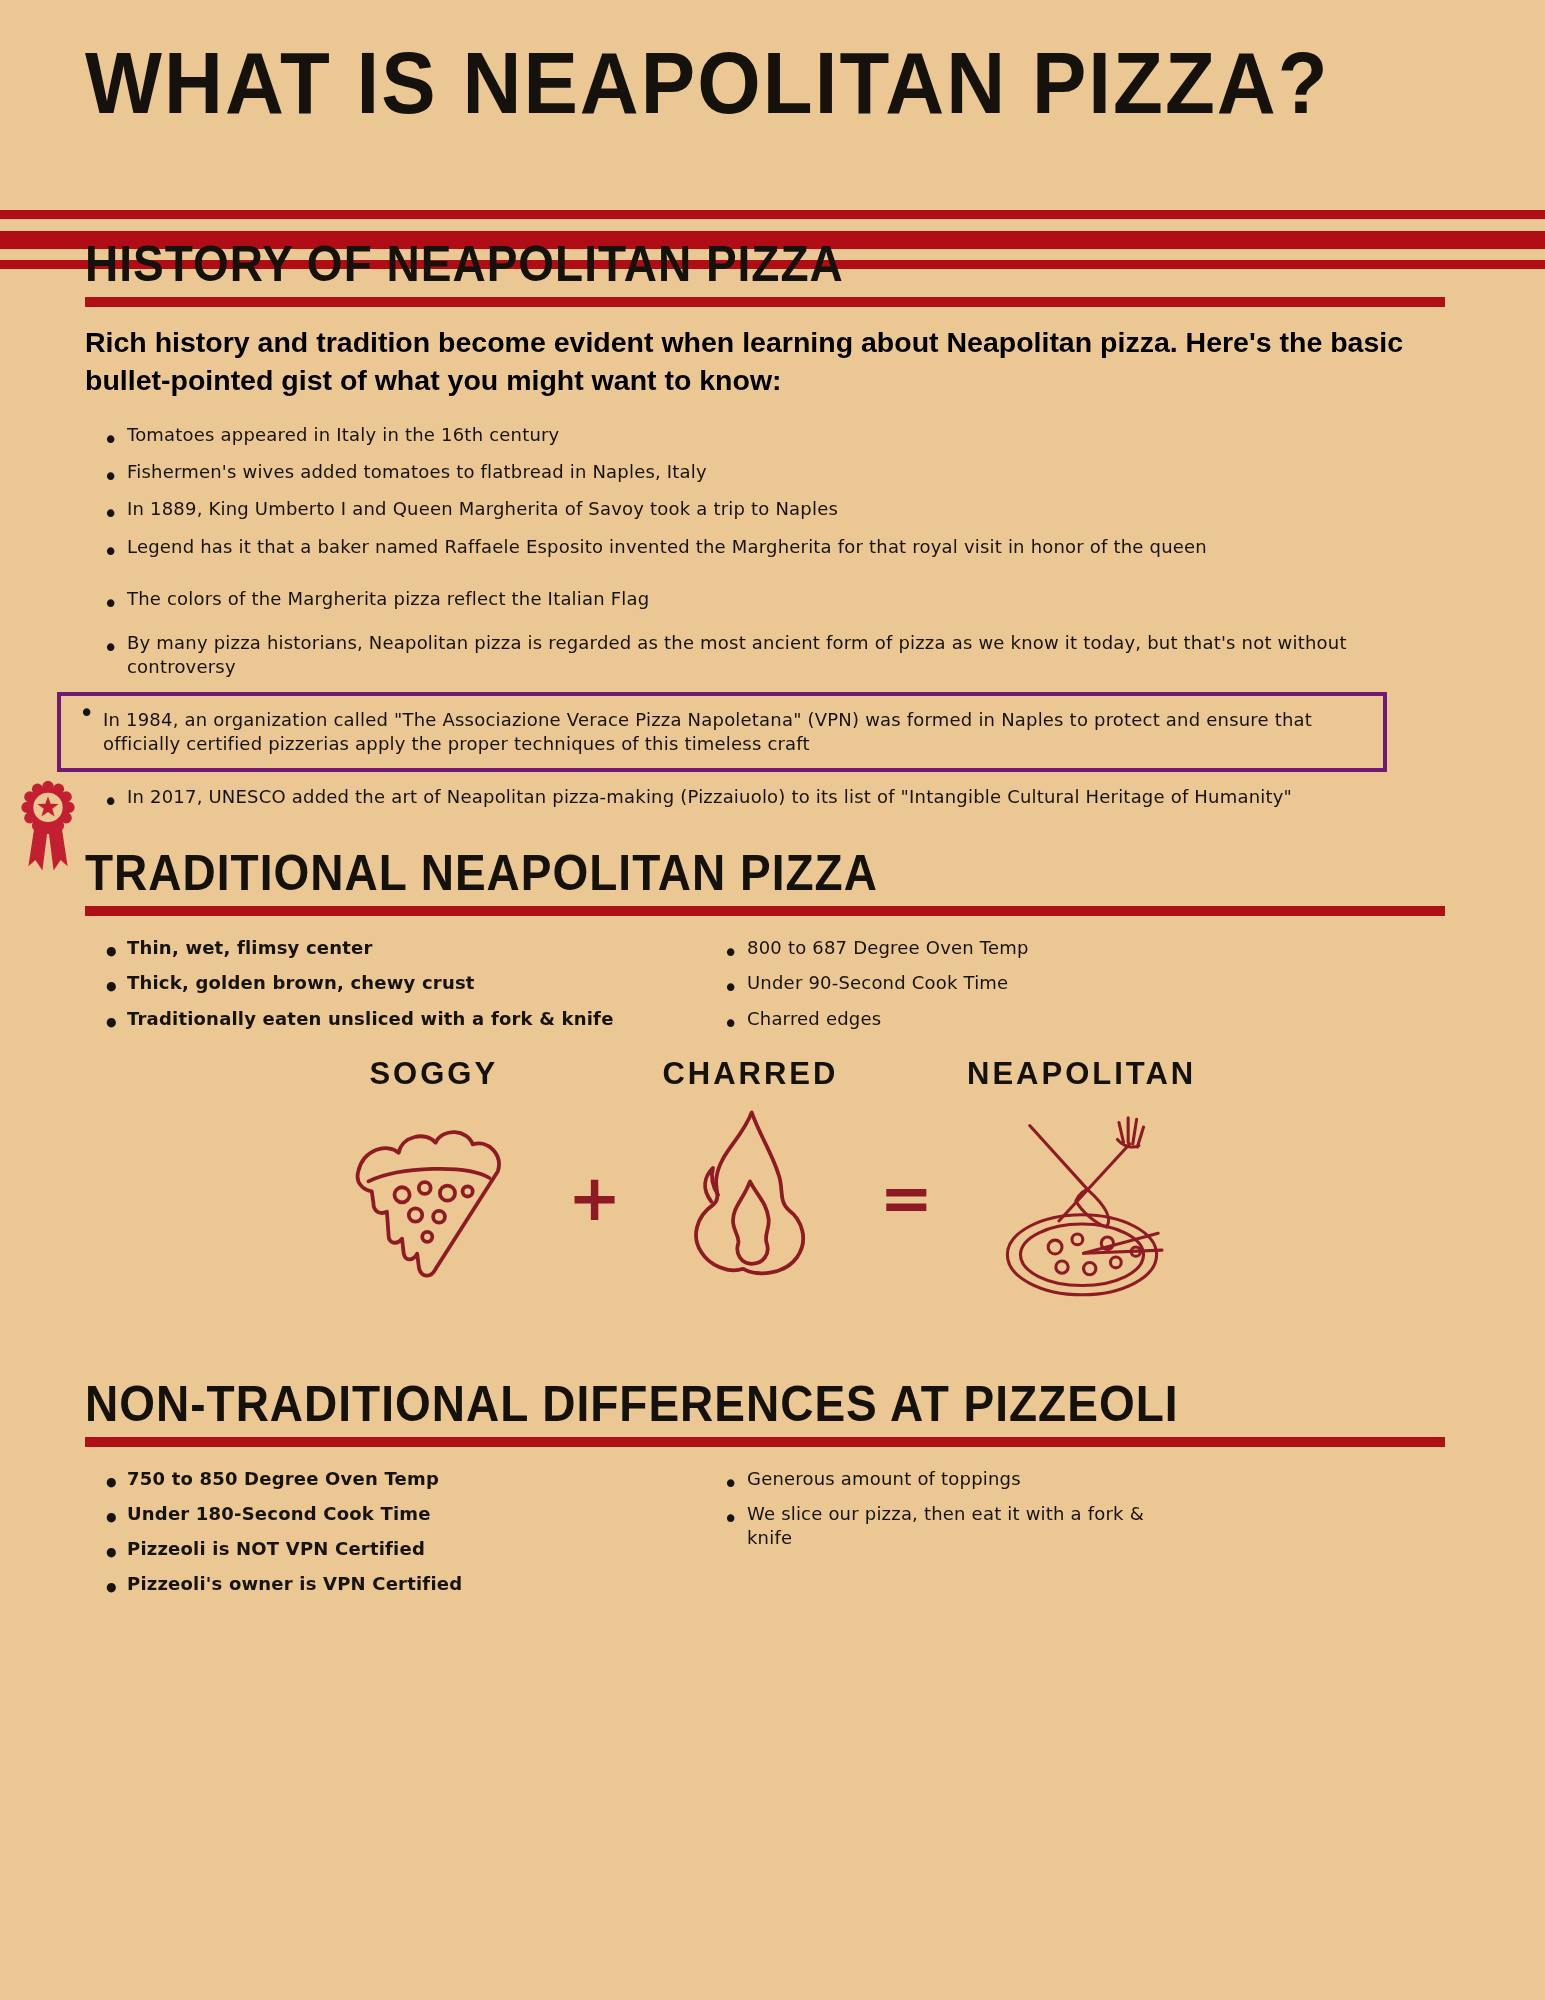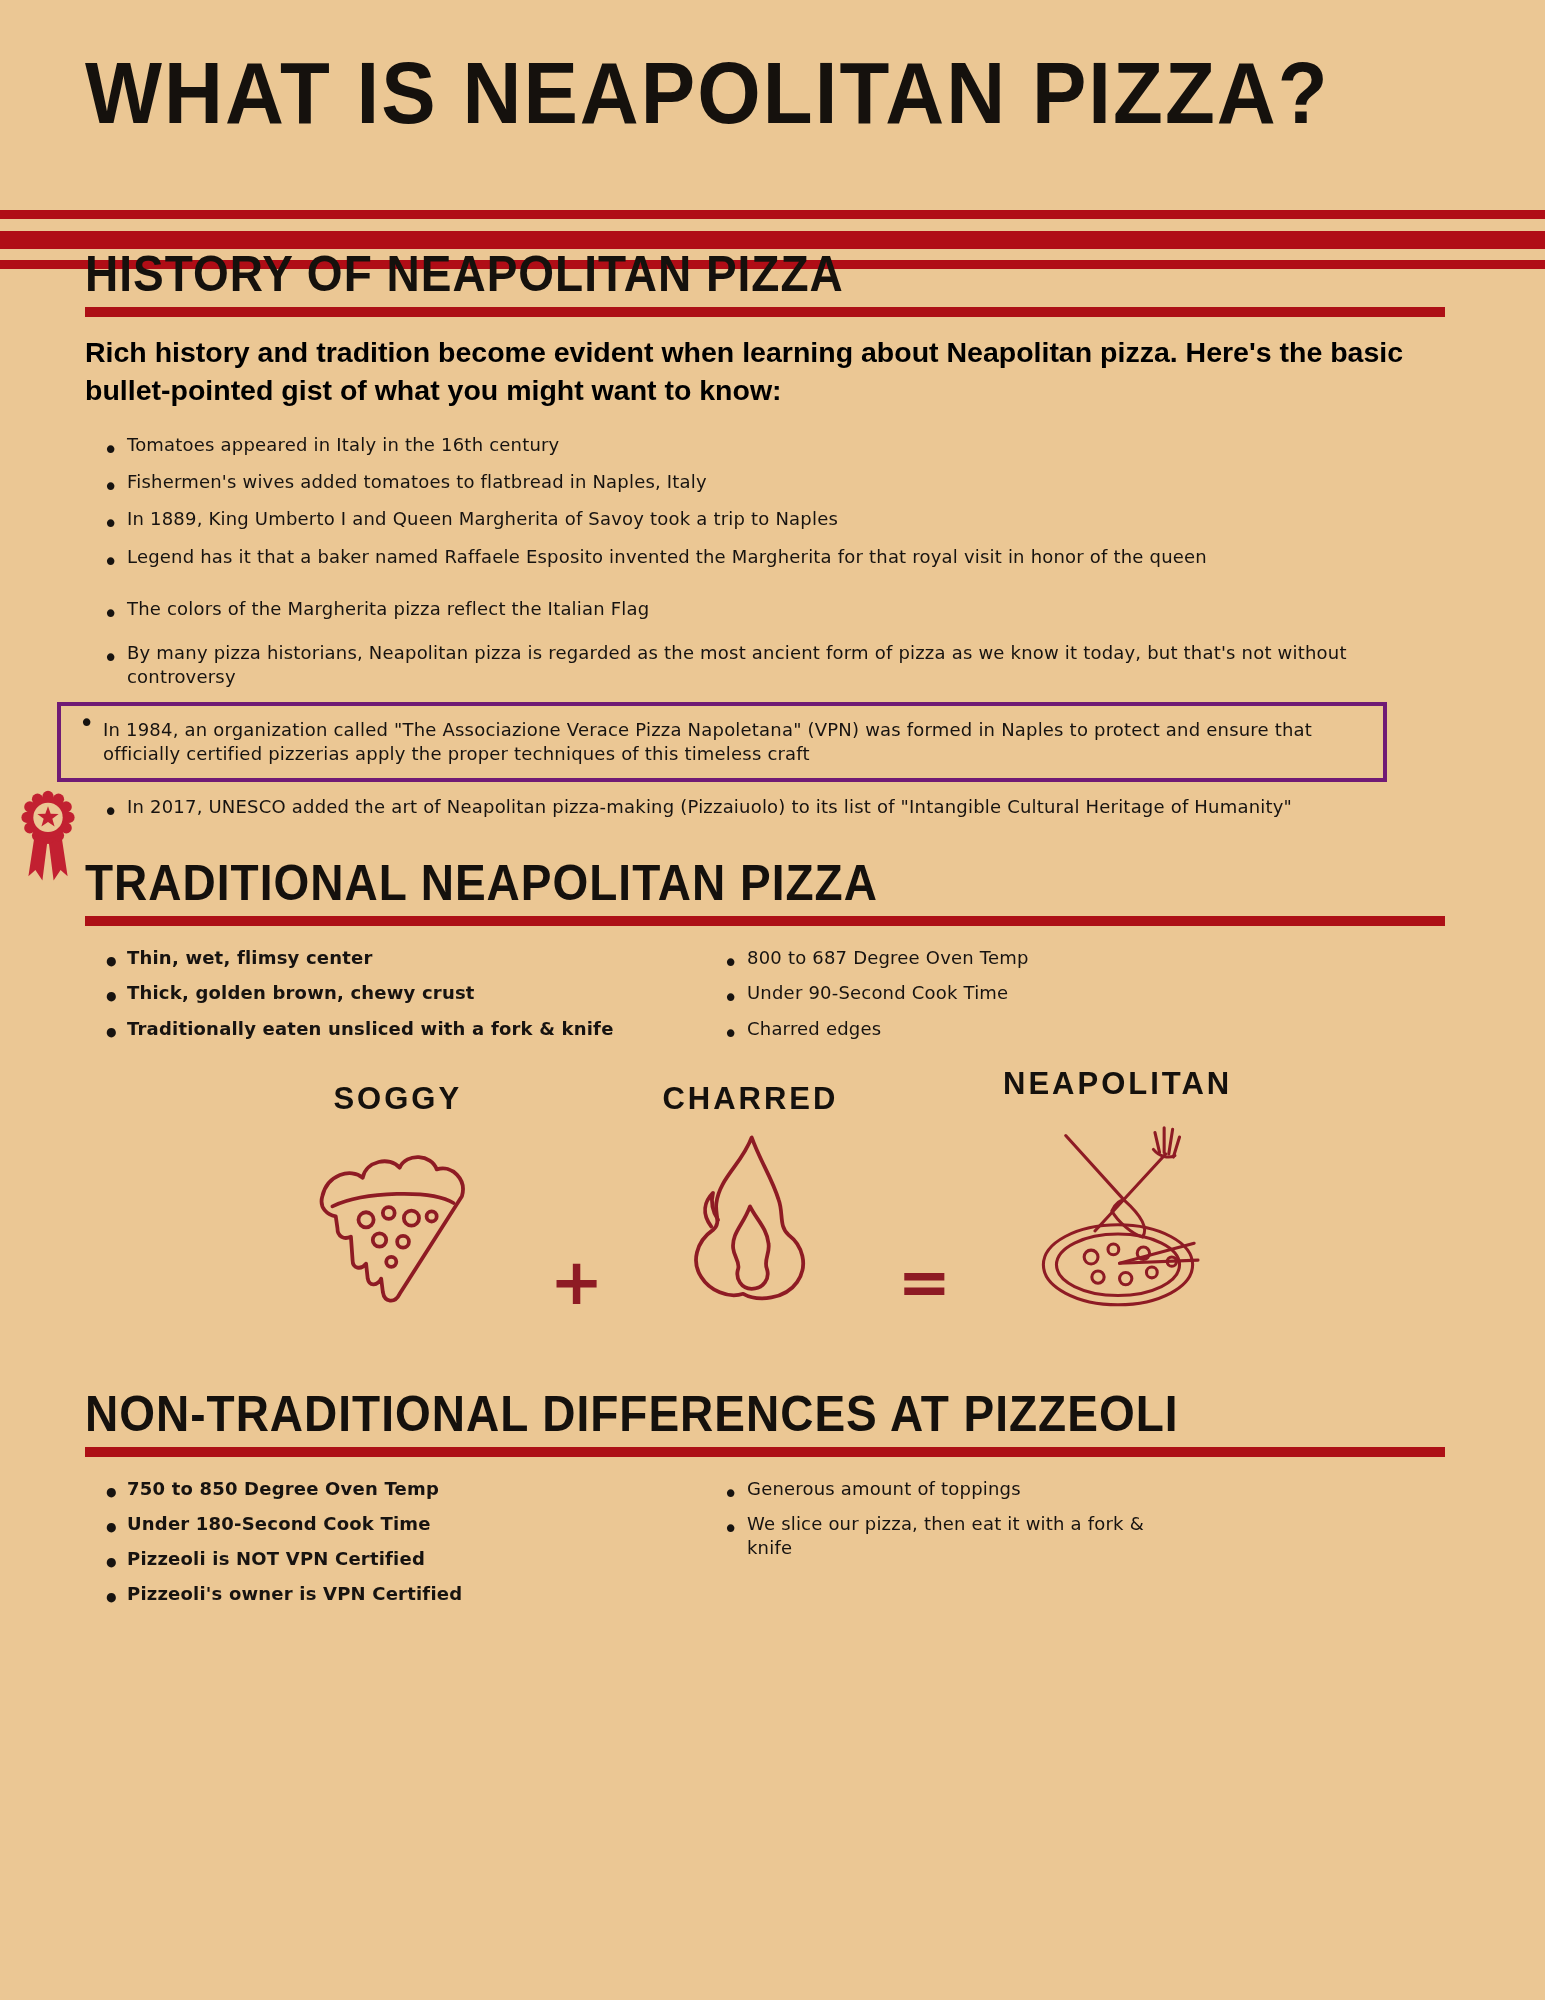--- a/index.html
+++ b/index.html
@@ -2,21 +2,21 @@
 <html><head>
 <meta charset="utf-8">
 <style>
   * { margin: 0; padding: 0; box-sizing: border-box; }
   html, body { width: 1545px; height: 2000px; overflow: hidden; }
   body {
     background: #ebc794;
     font-family: "DejaVu Sans", sans-serif;
     color: #171310;
   }
-  .page { padding: 48px 100px 0 85px; position: relative; }
+  .page { padding: 38px 100px 0 85px; position: relative; }
 
   
   .main-title {
     font-family: "Liberation Sans", sans-serif;
     font-weight: bold;
     font-size: 80px;
     letter-spacing: 2px;
     line-height: 1.05;
     color: #15110d;
     transform: scale(1.02, 1.08);
@@ -102,24 +102,24 @@
   .two-col ul.bullets { margin-top: 0; }
   .col-left { width: 620px; }
   .col-left ul.bullets li { max-width: 560px; font-weight: bold; }
   .col-right { flex: 1; }
   .col-right ul.bullets li { max-width: 560px; }
   .two-col ul.bullets li { margin-bottom: 11px; }
 
   
   .equation {
     display: flex;
-    align-items: flex-end;
+    align-items: flex-start;
     justify-content: center;
     margin-top: 14px;
-    gap: 52px;
+    gap: 34px;
   }
   .eq-figure { text-align: center; }
   .eq-label {
     font-family: "Liberation Sans", sans-serif;
     font-weight: bold;
     font-size: 31px;
     letter-spacing: 3px;
     color: #15110d;
     margin-bottom: 12px;
   }

